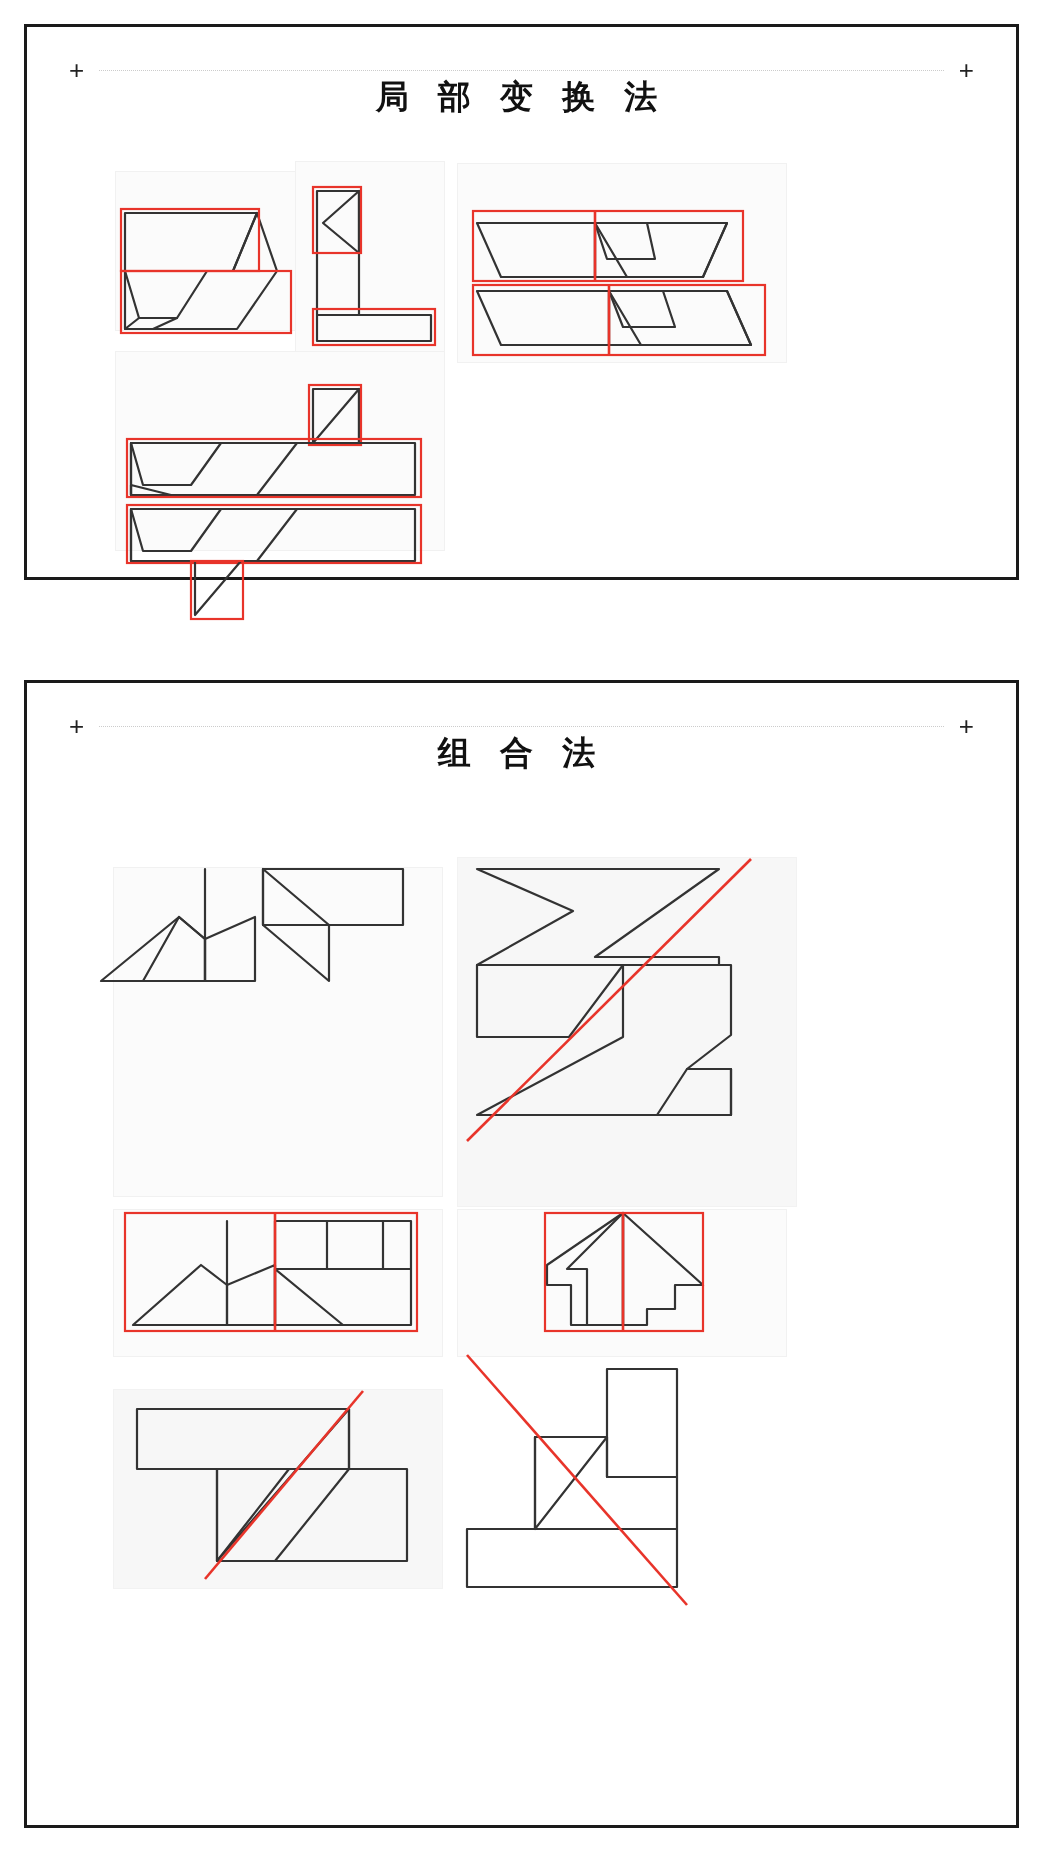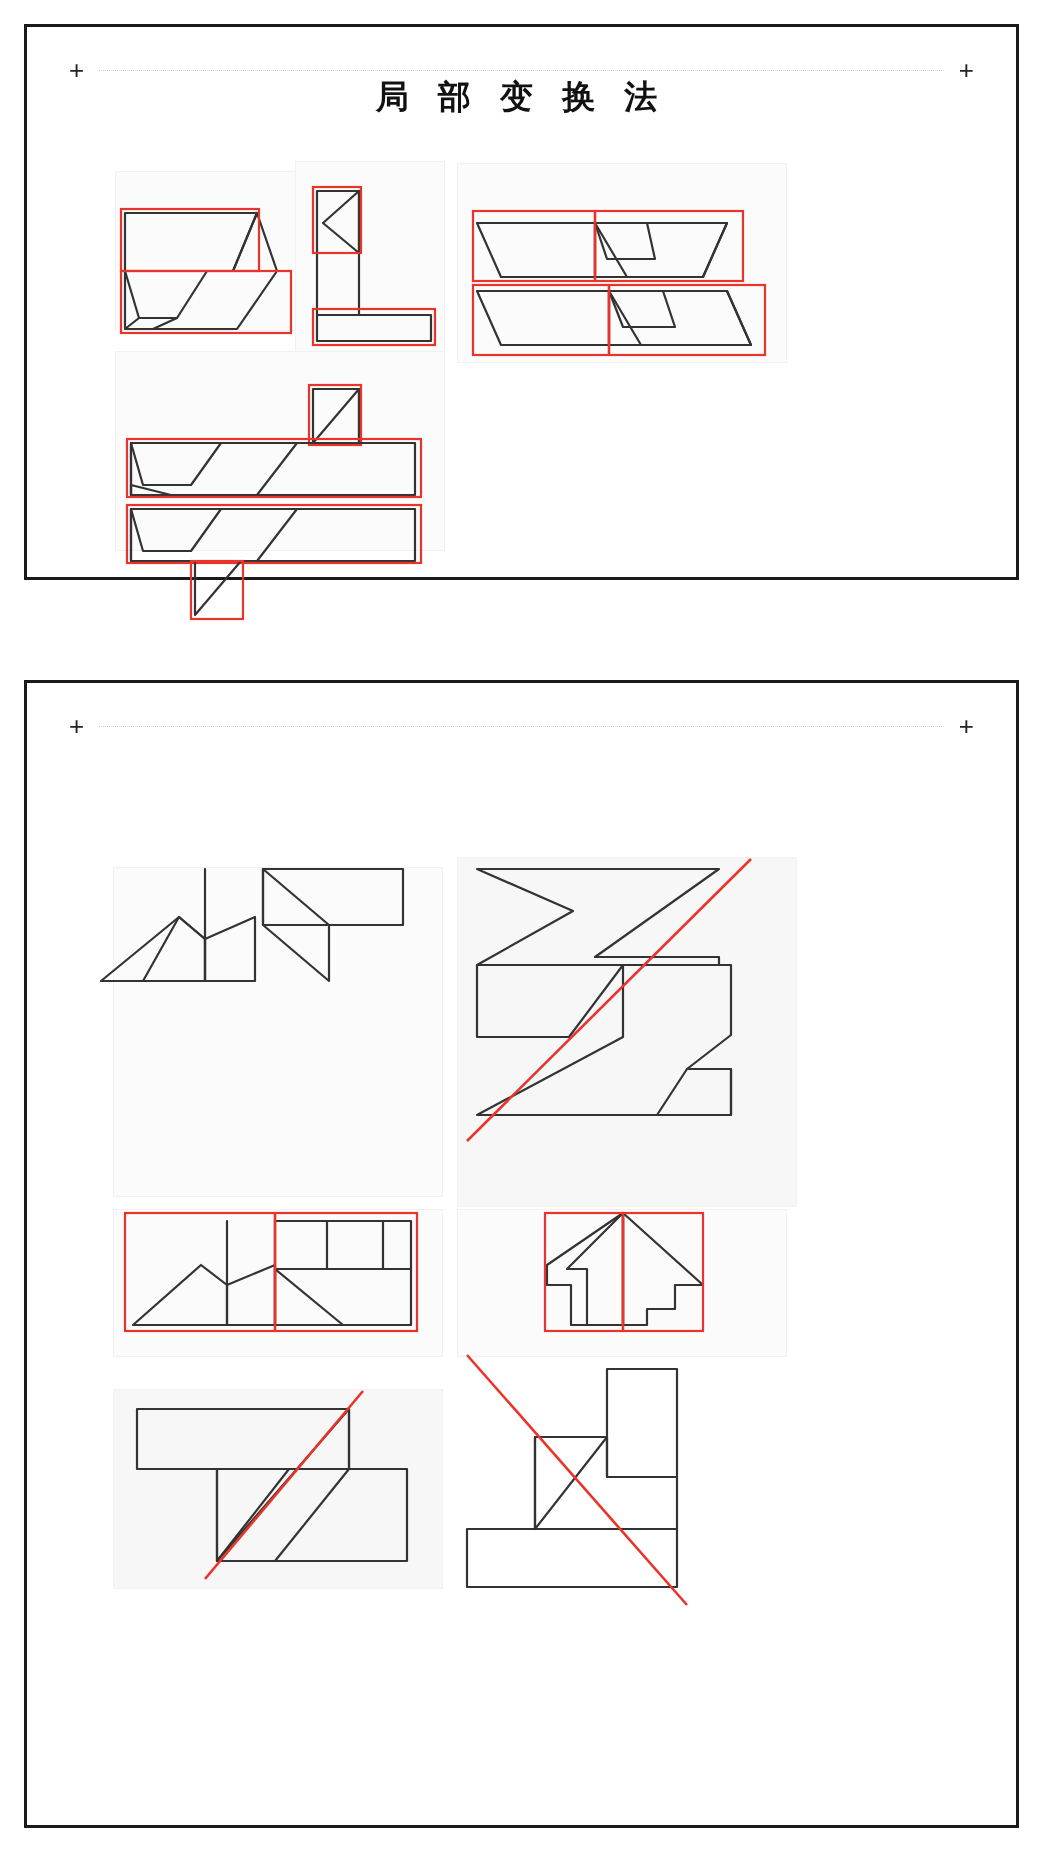--- a/index.html
+++ b/index.html
@@ -190,20 +190,21 @@
         </g>
       </svg>
     </div>
   </section>
 
   <section class="panel" id="panel-2">
     <div class="panel-header">
       <span class="cross left">+</span>
       <span class="cross right">+</span>
       <div class="dotline"></div>
+      <h2 class="panel-title">组 合 法</h2>
     </div>
 
     <div class="figure-area" id="figs-2">
 
       <div class="cell" style="left:86px; top:98px; width:330px; height:330px;"></div>
       <div class="cell plain" style="left:430px; top:88px; width:340px; height:350px;"></div>
       <div class="cell" style="left:86px; top:440px; width:330px; height:148px;"></div>
       <div class="cell" style="left:430px; top:440px; width:330px; height:148px;"></div>
       <div class="cell plain" style="left:86px; top:620px; width:330px; height:200px;"></div>
 

